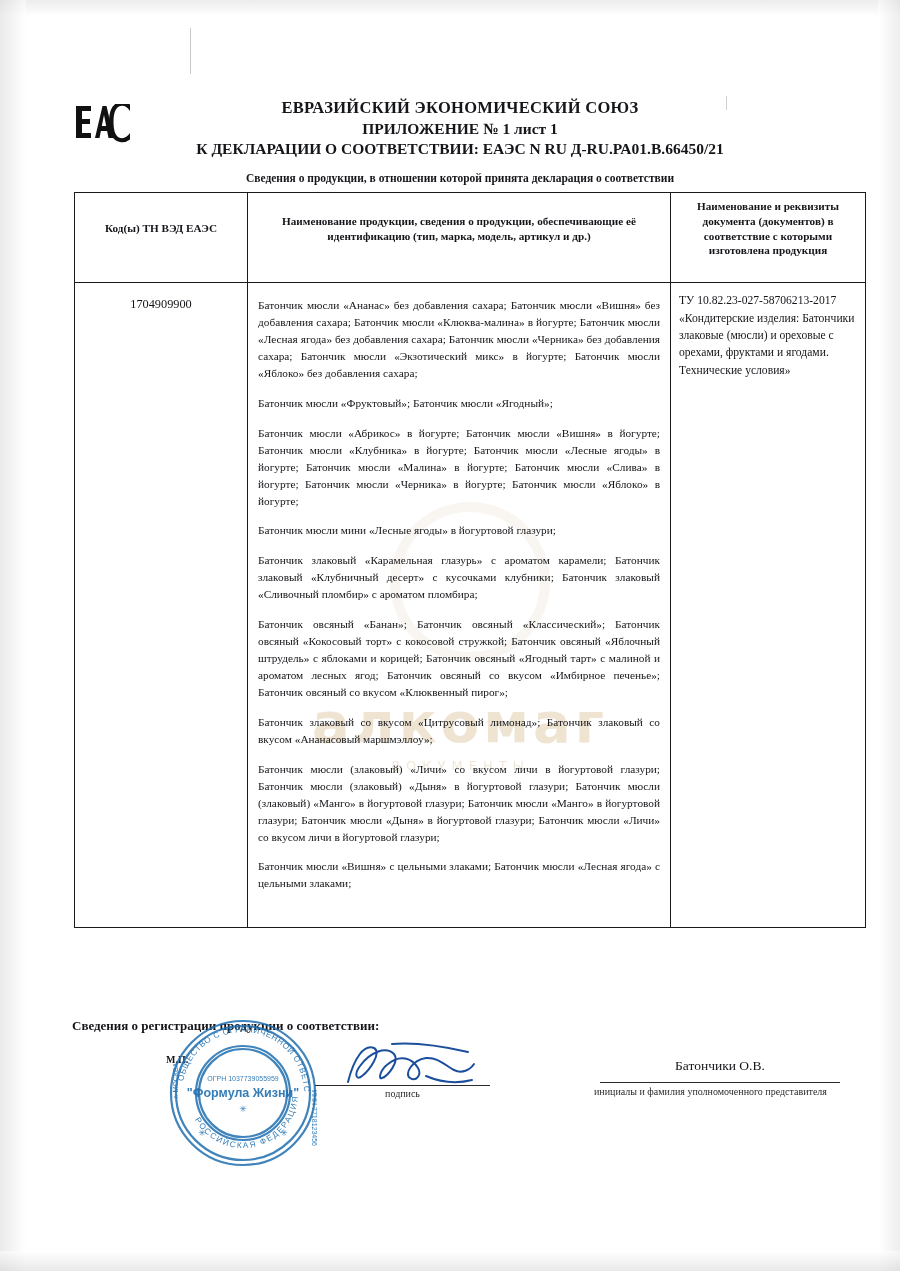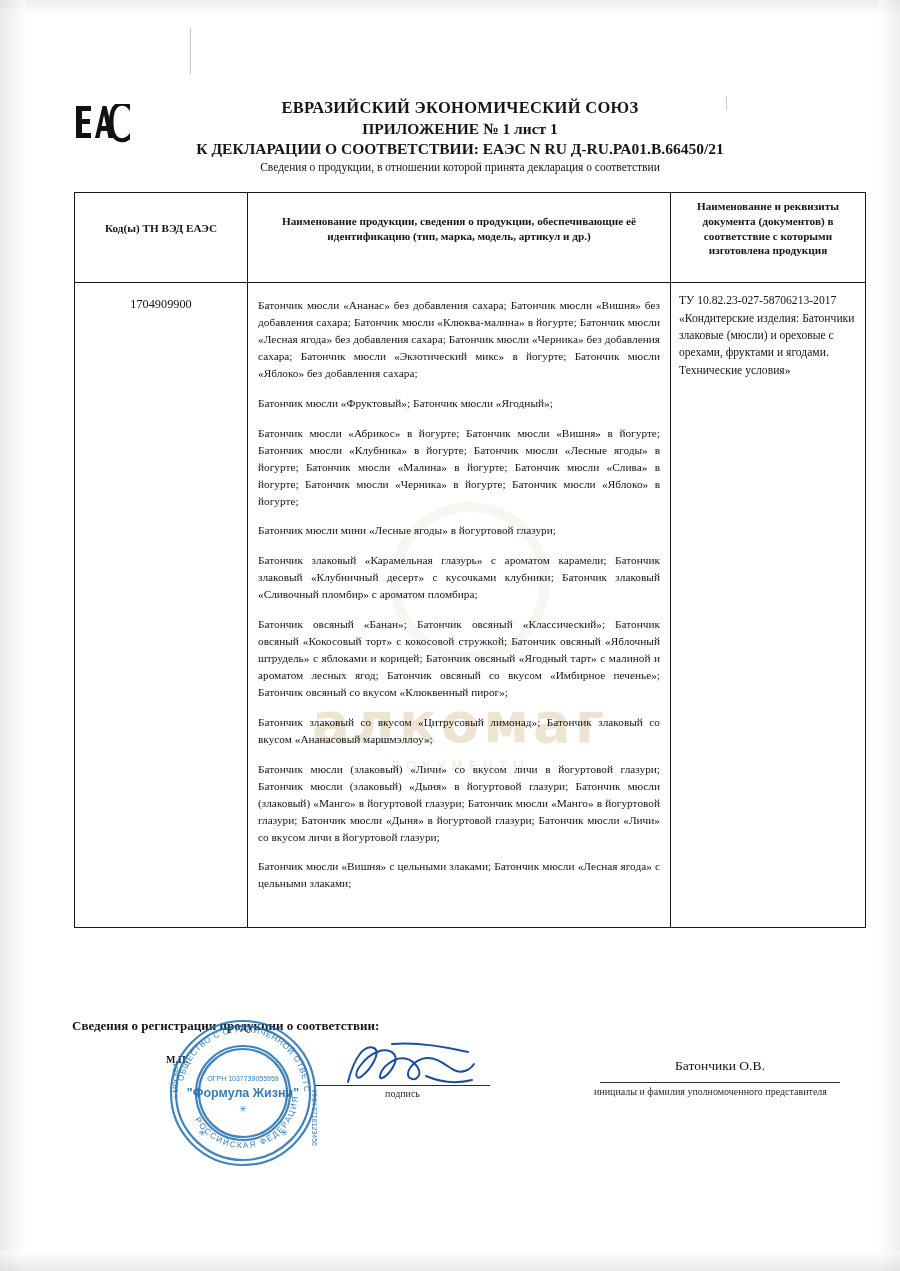--- a/index.html
+++ b/index.html
@@ -96,23 +96,23 @@
     font-weight: bold;
     font-size: 15.5px;
     line-height: 1.3;
   }
   .header .h-line3 {
     font-weight: bold;
     font-size: 15.5px;
     line-height: 1.35;
   }
   .header .h-sub {
-    font-weight: normal;
+    font-weight: bold;
     font-size: 11.5px;
-    margin-top: 0;
+    margin-top: 11px;
     line-height: 1.3;
   }
 
   
   .tbl {
     position: absolute;
     left: 74px;
     top: 192px;
     width: 752px;
     border-collapse: collapse;

